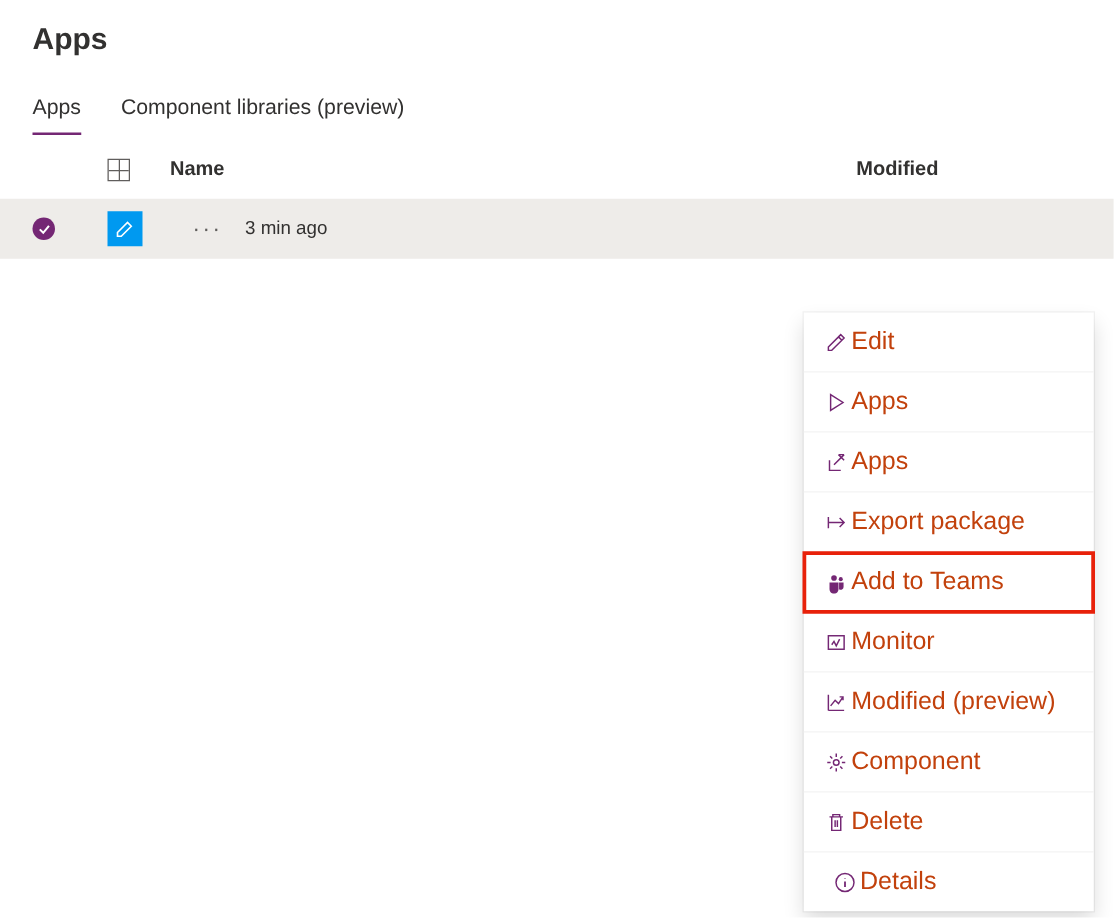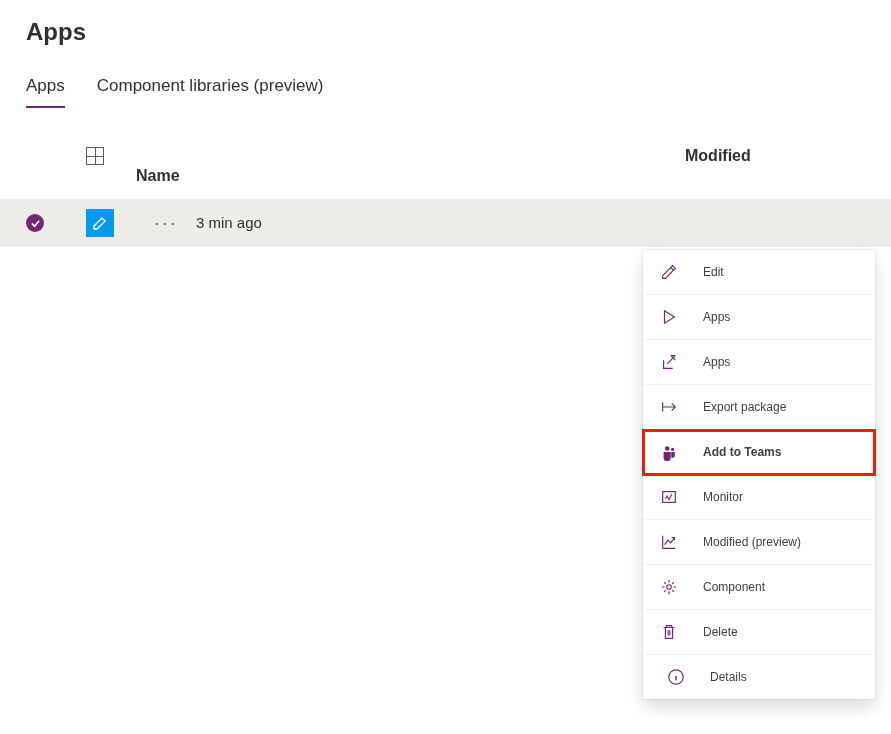--- a/index.html
+++ b/index.html
@@ -34,21 +34,21 @@
     }
     .table-header {
       display: flex;
       align-items: center;
       padding: 18px 26px 14px 26px;
       font-size: 16px;
       font-weight: 600;
     }
     .sel-col { width: 60px; }
     .icon-col { width: 50px; display: flex; align-items: center; }
-    .name-col { flex: 1; margin-top: 40px; }
+    .name-col { flex: 1; }
     .actions-col { width: 60px; display: flex; justify-content: center; }
     .modified-col { width: 180px; }
     .grid-header-icon {
       width: 18px; height: 18px;
       border: 1.3px solid #605e5c;
       position: relative;
     }
     .grid-header-icon::before, .grid-header-icon::after {
       content: ""; position: absolute; background: #605e5c;
     }
@@ -80,32 +80,31 @@
       left: 643px;
       top: 250px;
       width: 232px;
       background: #ffffff;
       box-shadow: 0 0 0 1px rgba(0,0,0,0.05), 0 8px 16px rgba(0,0,0,0.14);
       z-index: 10;
     }
     .menu-item {
       display: flex;
       align-items: center;
-      gap: 24px;
+      gap: 2px;
       padding: 12px 16px;
-      font-size: 12px;
-      color: #404040;
+      font-size: 20px;
+      color: #c2410c;
       cursor: pointer;
       border-bottom: 1px solid #f3f3f3;
     }
     .menu-item:last-child { border-bottom: none; padding-left: 23px; }
     .menu-item.highlighted {
       outline: 3px solid #e8210a;
       outline-offset: -2px;
-      font-weight: bold;
     }
     .menu-icon {
       width: 20px; height: 20px; flex-shrink: 0;
       display: flex; align-items: center; justify-content: center;
     }
     .menu-icon svg { stroke: #742774; fill: none; stroke-width: 1.3; }
     .menu-icon .teams-svg { fill: #742774; stroke: none; }
     .menu-icon .gear-svg { stroke: #742774; fill: none; }
   </style>
 </head>

